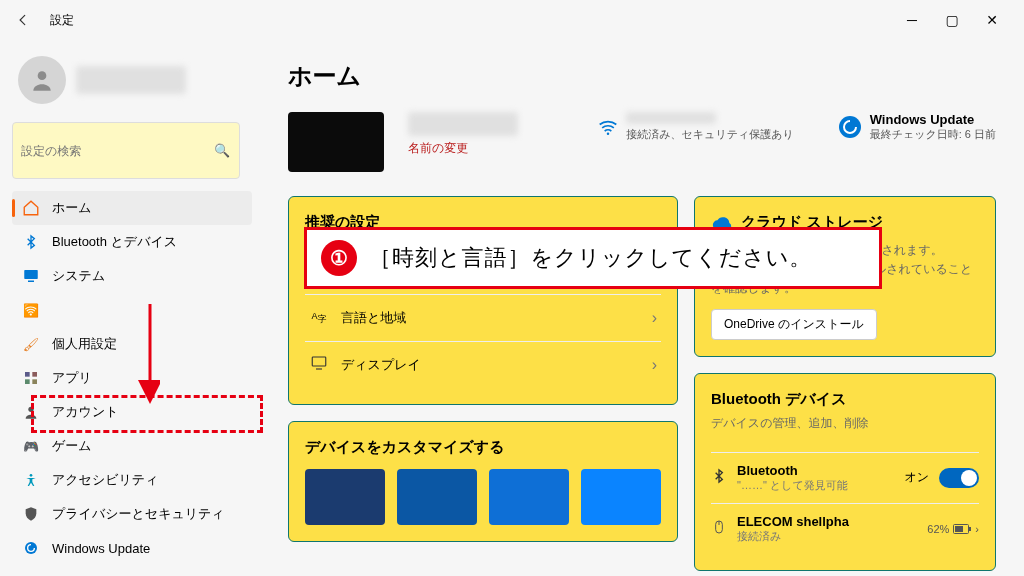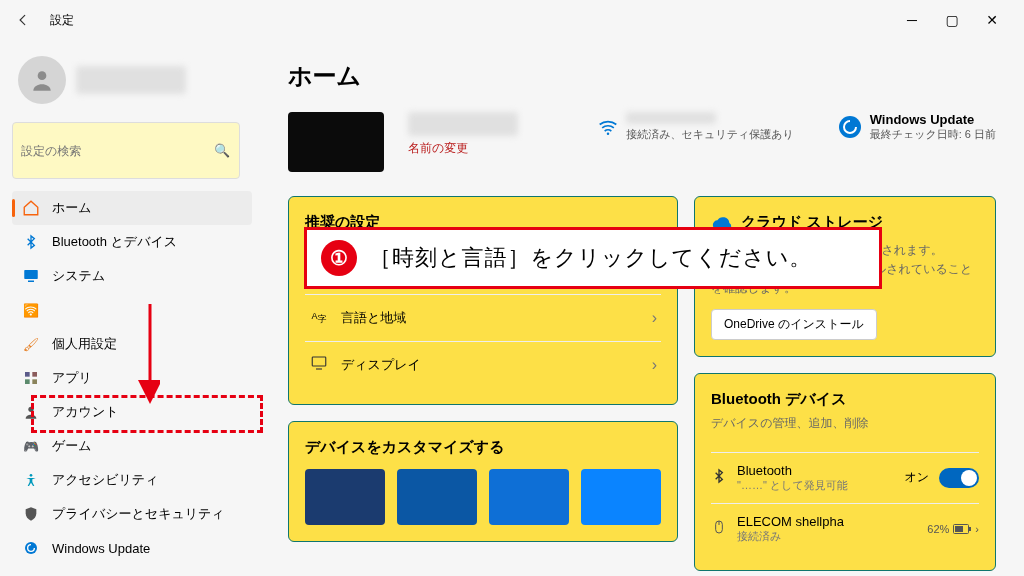--- a/index.html
+++ b/index.html
@@ -55,21 +55,21 @@
 .set-row:first-of-type{border-top:none;}
 .set-row .ric { width:20px; text-align:center;}
 .set-row .label { flex:1; font-size:13px;}
 .set-row .chev { color:#777;}
 .card .sub { font-size:12px; color:#666; margin-top:-6px; margin-bottom:20px;}
 .cloud-p { font-size:12px; color:#666; line-height:1.6;}
 .onedrive-btn { border:1px solid #ccc; background:#fff; font-size:12px; padding:6px 12px; border-radius:4px; margin-top:10px; cursor:pointer;}
 
 .bt-row{display:flex;align-items:center;gap:10px;padding:10px 0;border-top:1px solid #eee;}
 .bt-row:first-of-type{border-top:none;}
-.bt-row .bname{font-size:13px;font-weight:400;}
+.bt-row .bname{font-size:13px;font-weight:700;}
 .bt-row .bsub{font-size:11px;color:#777;}
 .toggle{width:40px;height:20px;border-radius:10px;background:#0067c0;position:relative;}
 .toggle::after{content:"";position:absolute;right:2px;top:2px;width:16px;height:16px;background:#fff;border-radius:50%;}
 .batt{font-size:11px;color:#555;display:flex;align-items:center;gap:4px;}
 
 .thumbs{display:flex;gap:12px;}
 .thumbs .t{width:80px;height:56px;background:#1b3b6f;border-radius:4px;}
 .thumbs .t2{background:#0b57a4;}
 .thumbs .t3{background:#0e6fd6;}
 .thumbs .t4{background:#0a84ff;}

